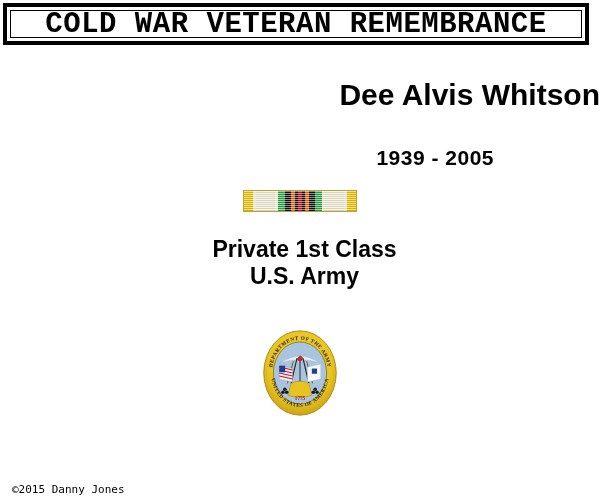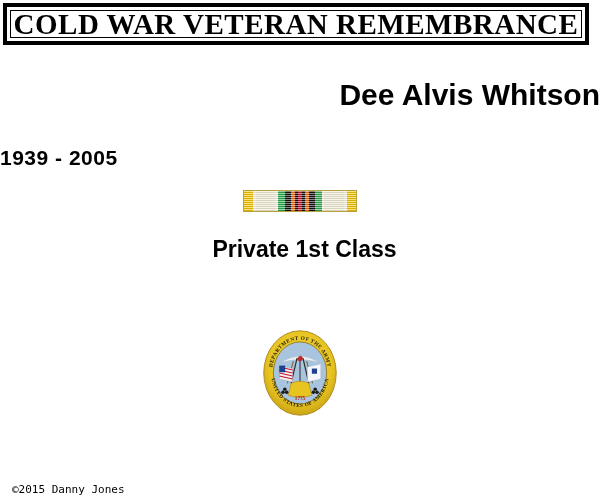--- a/index.html
+++ b/index.html
@@ -34,21 +34,21 @@
     left: 3px;
     top: 3px;
     right: 3px;
     bottom: 3px;
     border: 1px solid #000000;
     display: flex;
     align-items: center;
     justify-content: center;
   }
   .header-title {
-    font-family: Liberation Serif, serif;
+    font-family: Liberation Mono, monospace;
     font-variant: small-caps;
     font-weight: 700;
     font-size: 29px;
     letter-spacing: 0.5px;
     line-height: 1;
     white-space: nowrap;
     color: #000000;
   }
 
   
@@ -61,21 +61,21 @@
     font-size: 30px;
     font-weight: 700;
     line-height: 34px;
     white-space: nowrap;
   }
   .veteran-dates {
     position: absolute;
     left: 0;
     top: 146px;
     width: 494px;
-    text-align: left;
+    text-align: right;
     font-size: 21px;
     font-weight: 700;
     line-height: 24px;
     letter-spacing: 0.5px;
   }
 
   
   .ribbon-wrap {
     position: absolute;
     left: 0;
@@ -191,20 +191,21 @@
       <div class="stripe" style="background: rgb(247, 242, 224); width: 2.63158%;"></div>
       <div class="stripe" style="background: rgb(240, 234, 212); width: 17.5439%;"></div>
       <div class="stripe" style="background: rgb(247, 242, 224); width: 2.63158%;"></div>
       <div class="stripe" style="background: rgb(245, 196, 0); width: 7.89474%;"></div>
       <div class="weave"></div>
   </div>
 </div>
 
 <div class="rank-block">
   <div class="rank-line">Private 1st Class</div>
+  <div class="rank-line">U.S. Army</div>
 </div>
 
 <div class="seal-mark"></div>
 <div class="seal-wrap">
   <svg class="seal" viewBox="0 0 100 116">
     <defs>
       <path id="arcTop" d="M 12,58 A 38,45 0 0 1 88,58" fill="none"></path>
       <path id="arcBot" d="M 11,58 A 39,46 0 0 0 89,58" fill="none"></path>
       <radialGradient id="ringGrad" cx="50%" cy="42%" r="62%">
         <stop offset="0%" stop-color="#f3d64a"></stop>

